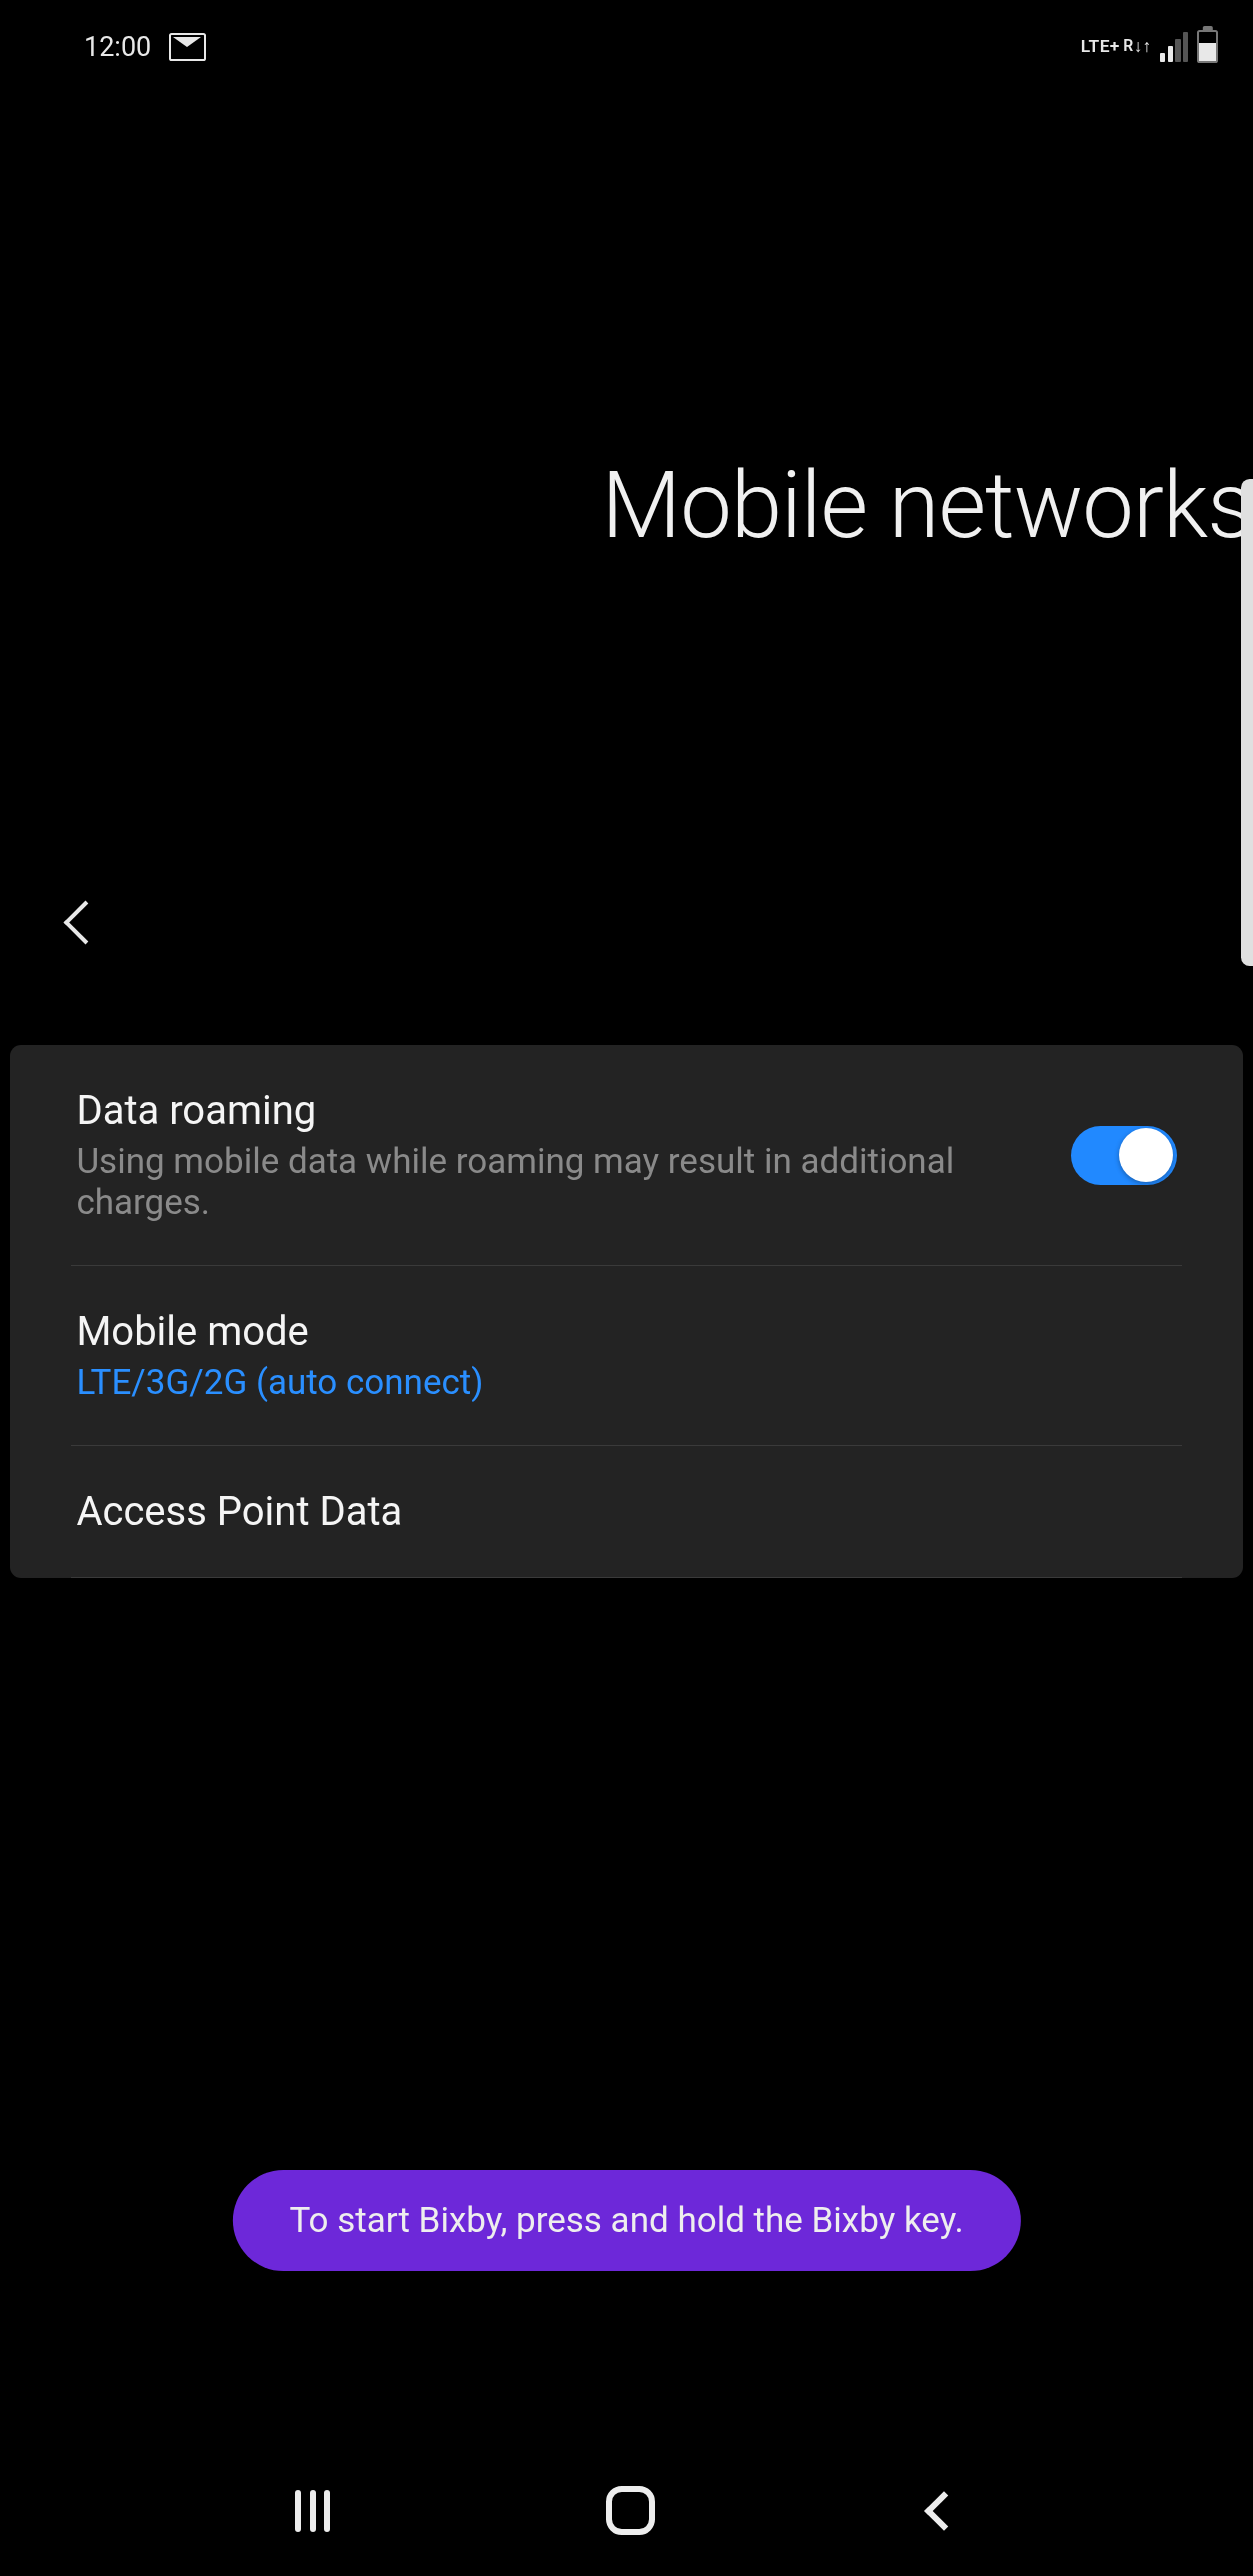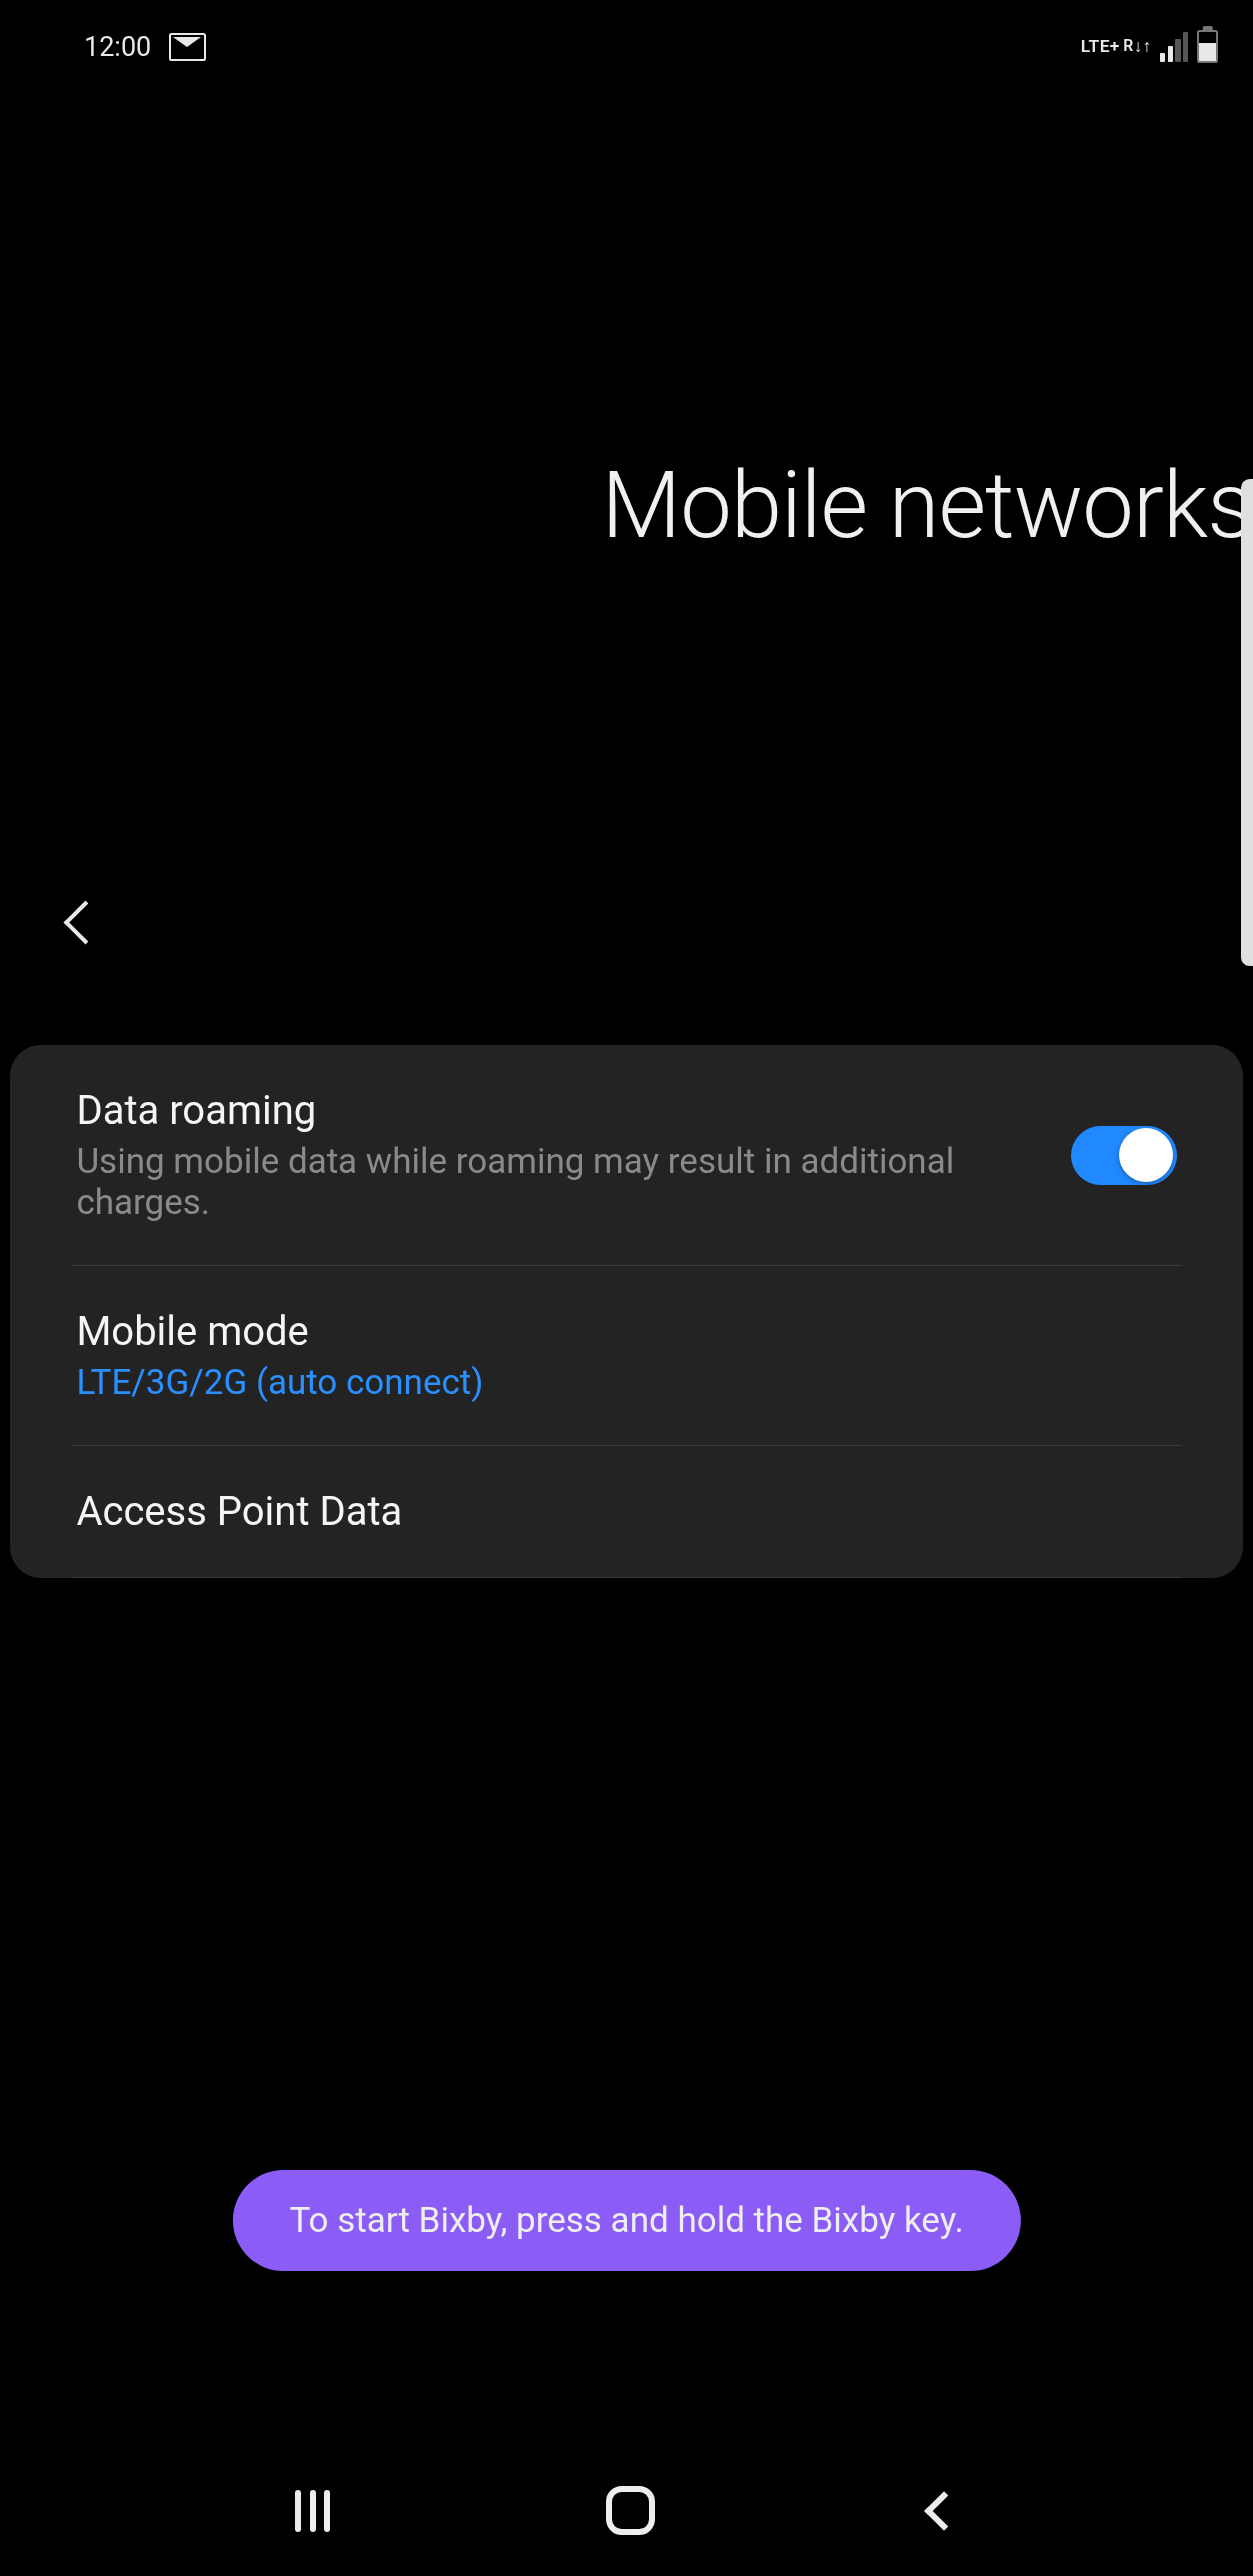--- a/index.html
+++ b/index.html
@@ -129,21 +129,21 @@
       border-left: 4.4px solid #e8e8e8;
       border-bottom: 4.4px solid #e8e8e8;
       transform: rotate(45deg);
       display:inline-block;
     }
 
     
     .card {
       margin: 104px 10.4px 0 10.4px;
       background: #232323;
-      border-radius: 31px;
+      border-radius: 11px;
       padding: 0;
     }
     .row {
       padding: 42px 66px;
       display: flex;
       align-items: center;
       justify-content: space-between;
       position: relative;
     }
     .row-sep {
@@ -189,21 +189,21 @@
       border-radius: 50%;
       box-shadow: 0 1.7px 5.2px rgba(0,0,0,0.3);
     }
 
     
     .toast {
       position: absolute;
       left: 50%;
       transform: translateX(-50%);
       top: 2170px;
-      background: #8b5cf6;
+      background: #6d28d9;
       padding: 30px 57px;
       border-radius: 63px;
     }
     .toast-text {
       font-size: 35px;
       color: #eee;
       white-space: nowrap;
     }
 
     

